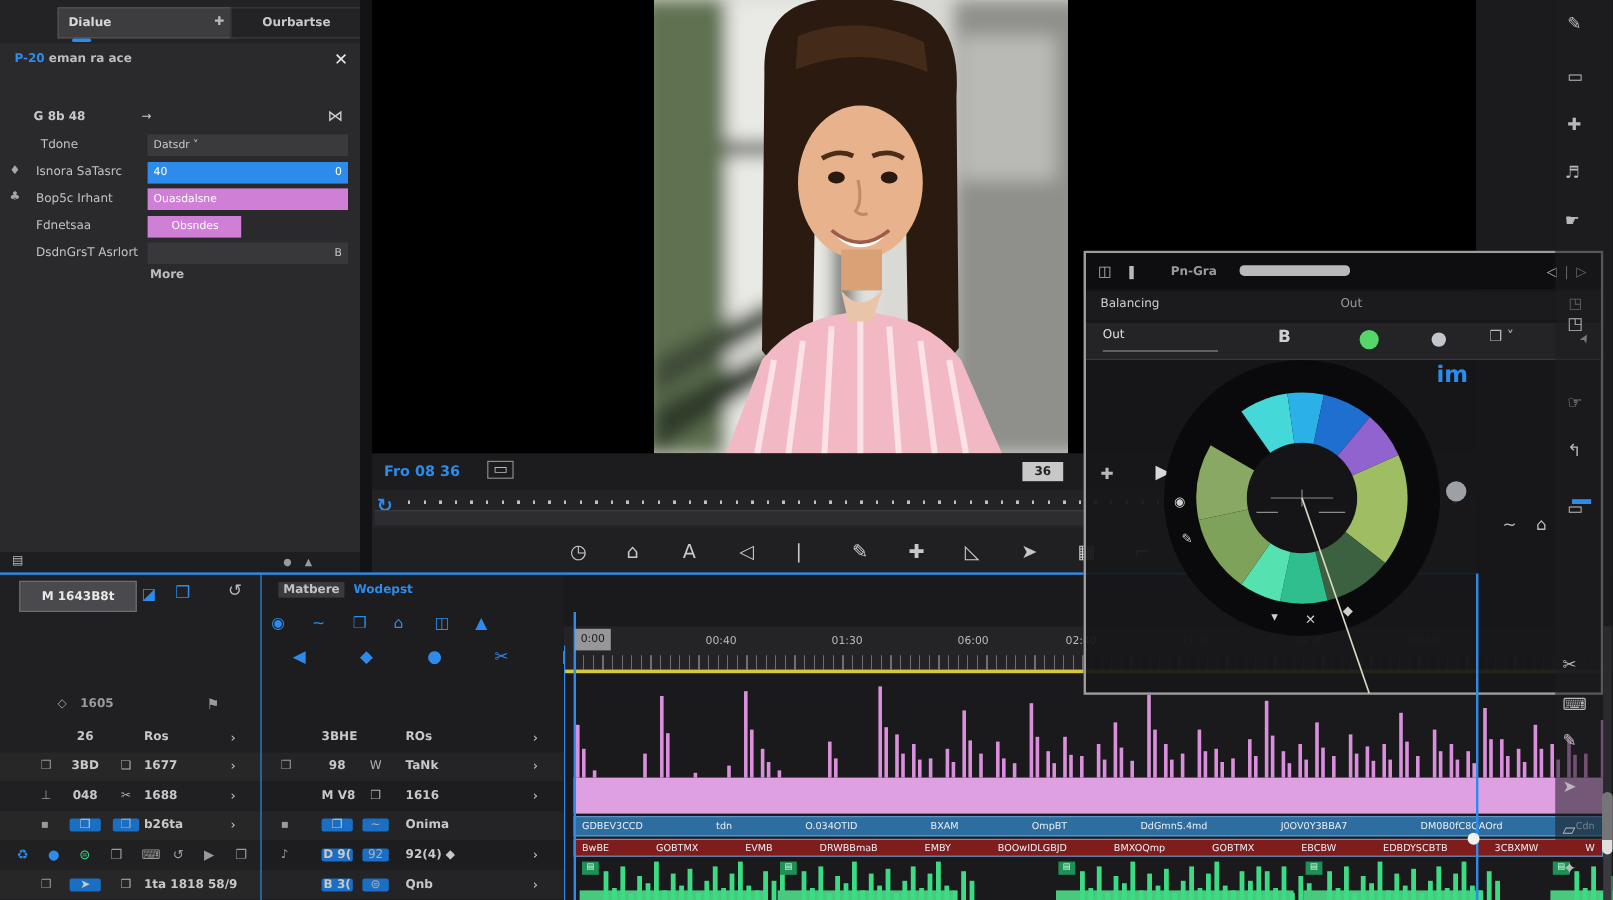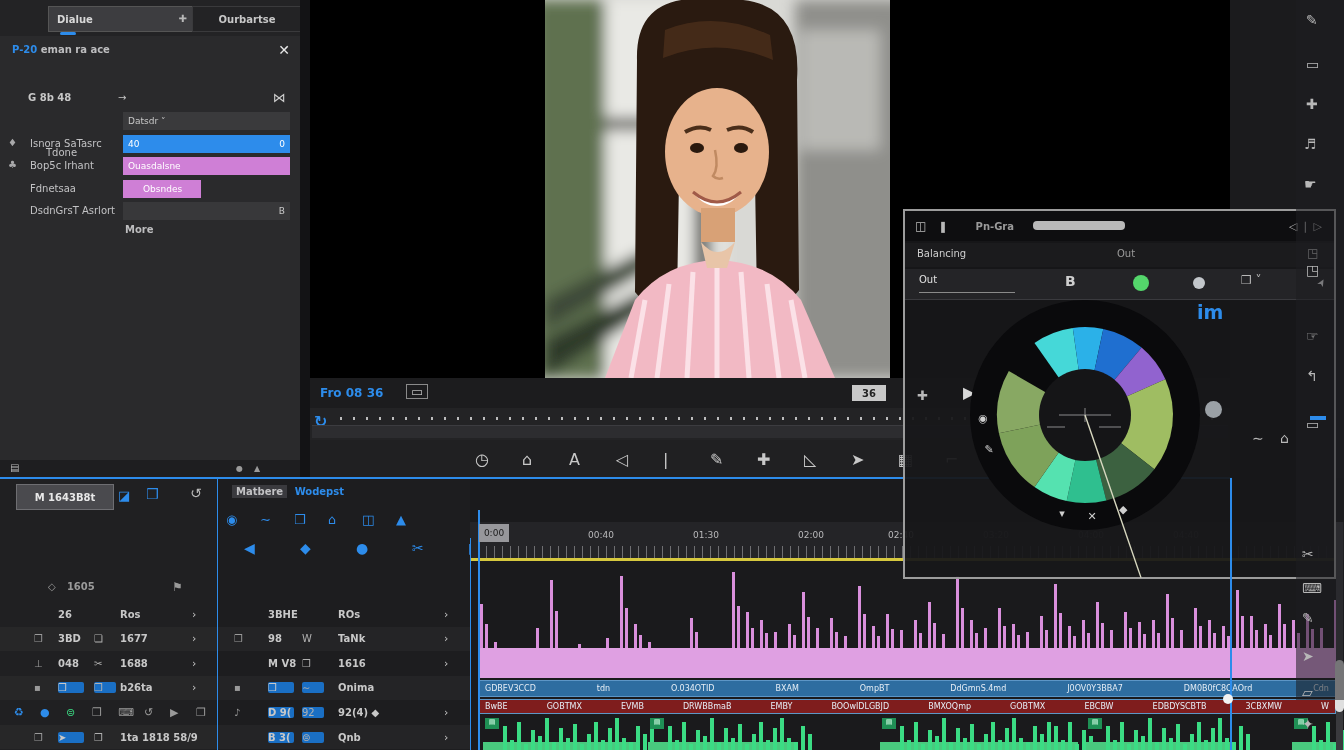--- a/index.html
+++ b/index.html
@@ -44,21 +44,21 @@
   
   #bl-panel{left:0;top:478px;width:218px;height:272px;background:#202022;}
   #th-panel{left:218px;top:478px;width:252px;height:272px;background:#1d1d1f;}
   #tl-panel{left:470px;top:478px;width:874px;height:272px;background:#1a1a1c;}
   .blue-top{left:0;top:477px;width:1232px;height:2px;background:#2d8ceb;z-index:15;}
   .blue-v1{left:217px;top:478px;width:1px;height:272px;background:#2d8ceb;z-index:15;}
   .blue-v2{left:1230px;top:478px;width:2px;height:272px;background:#2d8ceb;z-index:25;}
   .blue-v3{left:470px;top:538px;width:1px;height:212px;background:#2d8ceb;z-index:15;}
   #white-dot{left:1223px;top:694px;width:10px;height:10px;border-radius:50%;background:#f2f2f2;z-index:26;}
   .mrow{position:absolute;left:0;width:100%;height:24px;display:flex;align-items:center;}
-  .mcell{display:inline-block;}
+  .mcell{display:inline-block;text-align:center;}
   .hlcell{background:#1a6fc4;color:#fff;border-radius:2px;}
   .chev{position:absolute;color:#c8c8c8;font-size:11px;}
   
   #ruler{position:absolute;left:0;top:44px;width:874px;height:38px;background:#242427;}
   #ruler-ticks{position:absolute;left:8px;bottom:2px;width:860px;height:12px;
      background:repeating-linear-gradient(90deg,#6f6f72 0 1px,transparent 1px 8px);}
   #yellow-line{position:absolute;left:0px;top:80px;width:866px;height:3px;background:#d6c83e;}
   #pink-solid{position:absolute;left:8px;top:170px;width:858px;height:30px;}
   .cliprow{position:absolute;left:8px;width:858px;display:flex;justify-content:space-between;
            align-items:center;box-sizing:border-box;padding:0 6px;color:#e6eef6;font-size:8px;white-space:nowrap;overflow:hidden;}
@@ -92,21 +92,21 @@
     <div class="abs" style="left:12px;top:8px;font-weight:bold;">
       <span class="blue">P-20</span>
       <span style="color:#bdbdbf;">eman ra ace</span>
     </div>
     <div class="abs" style="right:10px;top:6px;font-size:14px;color:#e8e8e8;font-weight:bold;">✕</div>
     <div class="abs" style="left:28px;top:56px;color:#c8c8c8;font-weight:bold;">G 8b 48</div>
     <div class="abs" style="left:118px;top:56px;color:#c8c8c8;">→</div>
     <div class="abs" style="right:14px;top:54px;font-size:13px;color:#cfcfcf;">⋈</div>
     <div id="fx-rows">
         <div class="abs" style="left: 8px; top: 78px; font-size: 10px; color: rgb(168, 168, 170);"></div>
-        <div class="abs fx-row-label" style="left: 46px; top: 79px; margin-top: 32px;">Tdone</div>
+        <div class="abs fx-row-label" style="left: 34px; top: 79px;">Tdone</div>
         <div class="abs field" style="left: 123px; top: 76px; width: 167px; background: rgb(58, 58, 60); color: rgb(200, 200, 200); font-size: 9px;">Datsdr ˅</div>
         <div class="abs" style="left: 8px; top: 100.5px; font-size: 10px; color: rgb(168, 168, 170);">♦</div>
         <div class="abs fx-row-label" style="left: 30px; top: 101.5px;">Isnora SaTasrc</div>
         <div class="abs field" style="left: 123px; top: 98.5px; width: 167px; background: rgb(45, 140, 235); color: rgb(255, 255, 255); font-size: 9px;">40<span style="margin-left: auto;">0</span></div>
         <div class="abs" style="left: 8px; top: 123px; font-size: 10px; color: rgb(168, 168, 170);">♣</div>
         <div class="abs fx-row-label" style="left: 30px; top: 124px;">Bop5c Irhant</div>
         <div class="abs field" style="left: 123px; top: 121px; width: 167px; background: rgb(207, 127, 214); color: rgb(255, 255, 255); font-size: 9px;">Ouasdalsne</div>
         <div class="abs" style="left: 8px; top: 145.5px; font-size: 10px; color: rgb(168, 168, 170);"></div>
         <div class="abs fx-row-label" style="left: 30px; top: 146.5px;">Fdnetsaa</div>
         <div class="abs field" style="left: 123px; top: 143.5px; width: 78px; background: rgb(207, 127, 214); color: rgb(255, 255, 255); font-size: 9px; padding-left: 20px;">Obsndes</div>
@@ -328,21 +328,21 @@
         </div>
       </div>
   </div>
 
   <div class="abs" id="tl-panel">
     <div id="ruler">
       <div id="ruler-labels">
           <div class="abs" style="left: 13px; top: 8px; font-size: 9px; color: rgb(184, 184, 186);">00:00</div>
           <div class="abs" style="left: 118px; top: 8px; font-size: 9px; color: rgb(184, 184, 186);">00:40</div>
           <div class="abs" style="left: 223px; top: 8px; font-size: 9px; color: rgb(184, 184, 186);">01:30</div>
-          <div class="abs" style="left: 328px; top: 8px; font-size: 9px; color: rgb(184, 184, 186);">02:00</div>
+          <div class="abs" style="left: 328px; top: 8px; font-size: 9px; color: rgb(184, 184, 186);">06:00</div>
           <div class="abs" style="left: 418px; top: 8px; font-size: 9px; color: rgb(184, 184, 186);">02:40</div>
           <div class="abs" style="left: 513px; top: 8px; font-size: 9px; color: rgb(184, 184, 186); opacity: 0.45;">03:20</div>
           <div class="abs" style="left: 608px; top: 8px; font-size: 9px; color: rgb(184, 184, 186); opacity: 0.45;">04:00</div>
           <div class="abs" style="left: 703px; top: 8px; font-size: 9px; color: rgb(184, 184, 186); opacity: 0.45;">04:40</div>
         </div>
       <div id="ruler-ticks"></div>
     </div>
     <div id="yellow-line"></div>
     <div id="pink-spikes">
         <div class="abs" style="left: 10px; top: 126px; width: 3px; height: 44px; background: rgb(217, 143, 220);"></div>

